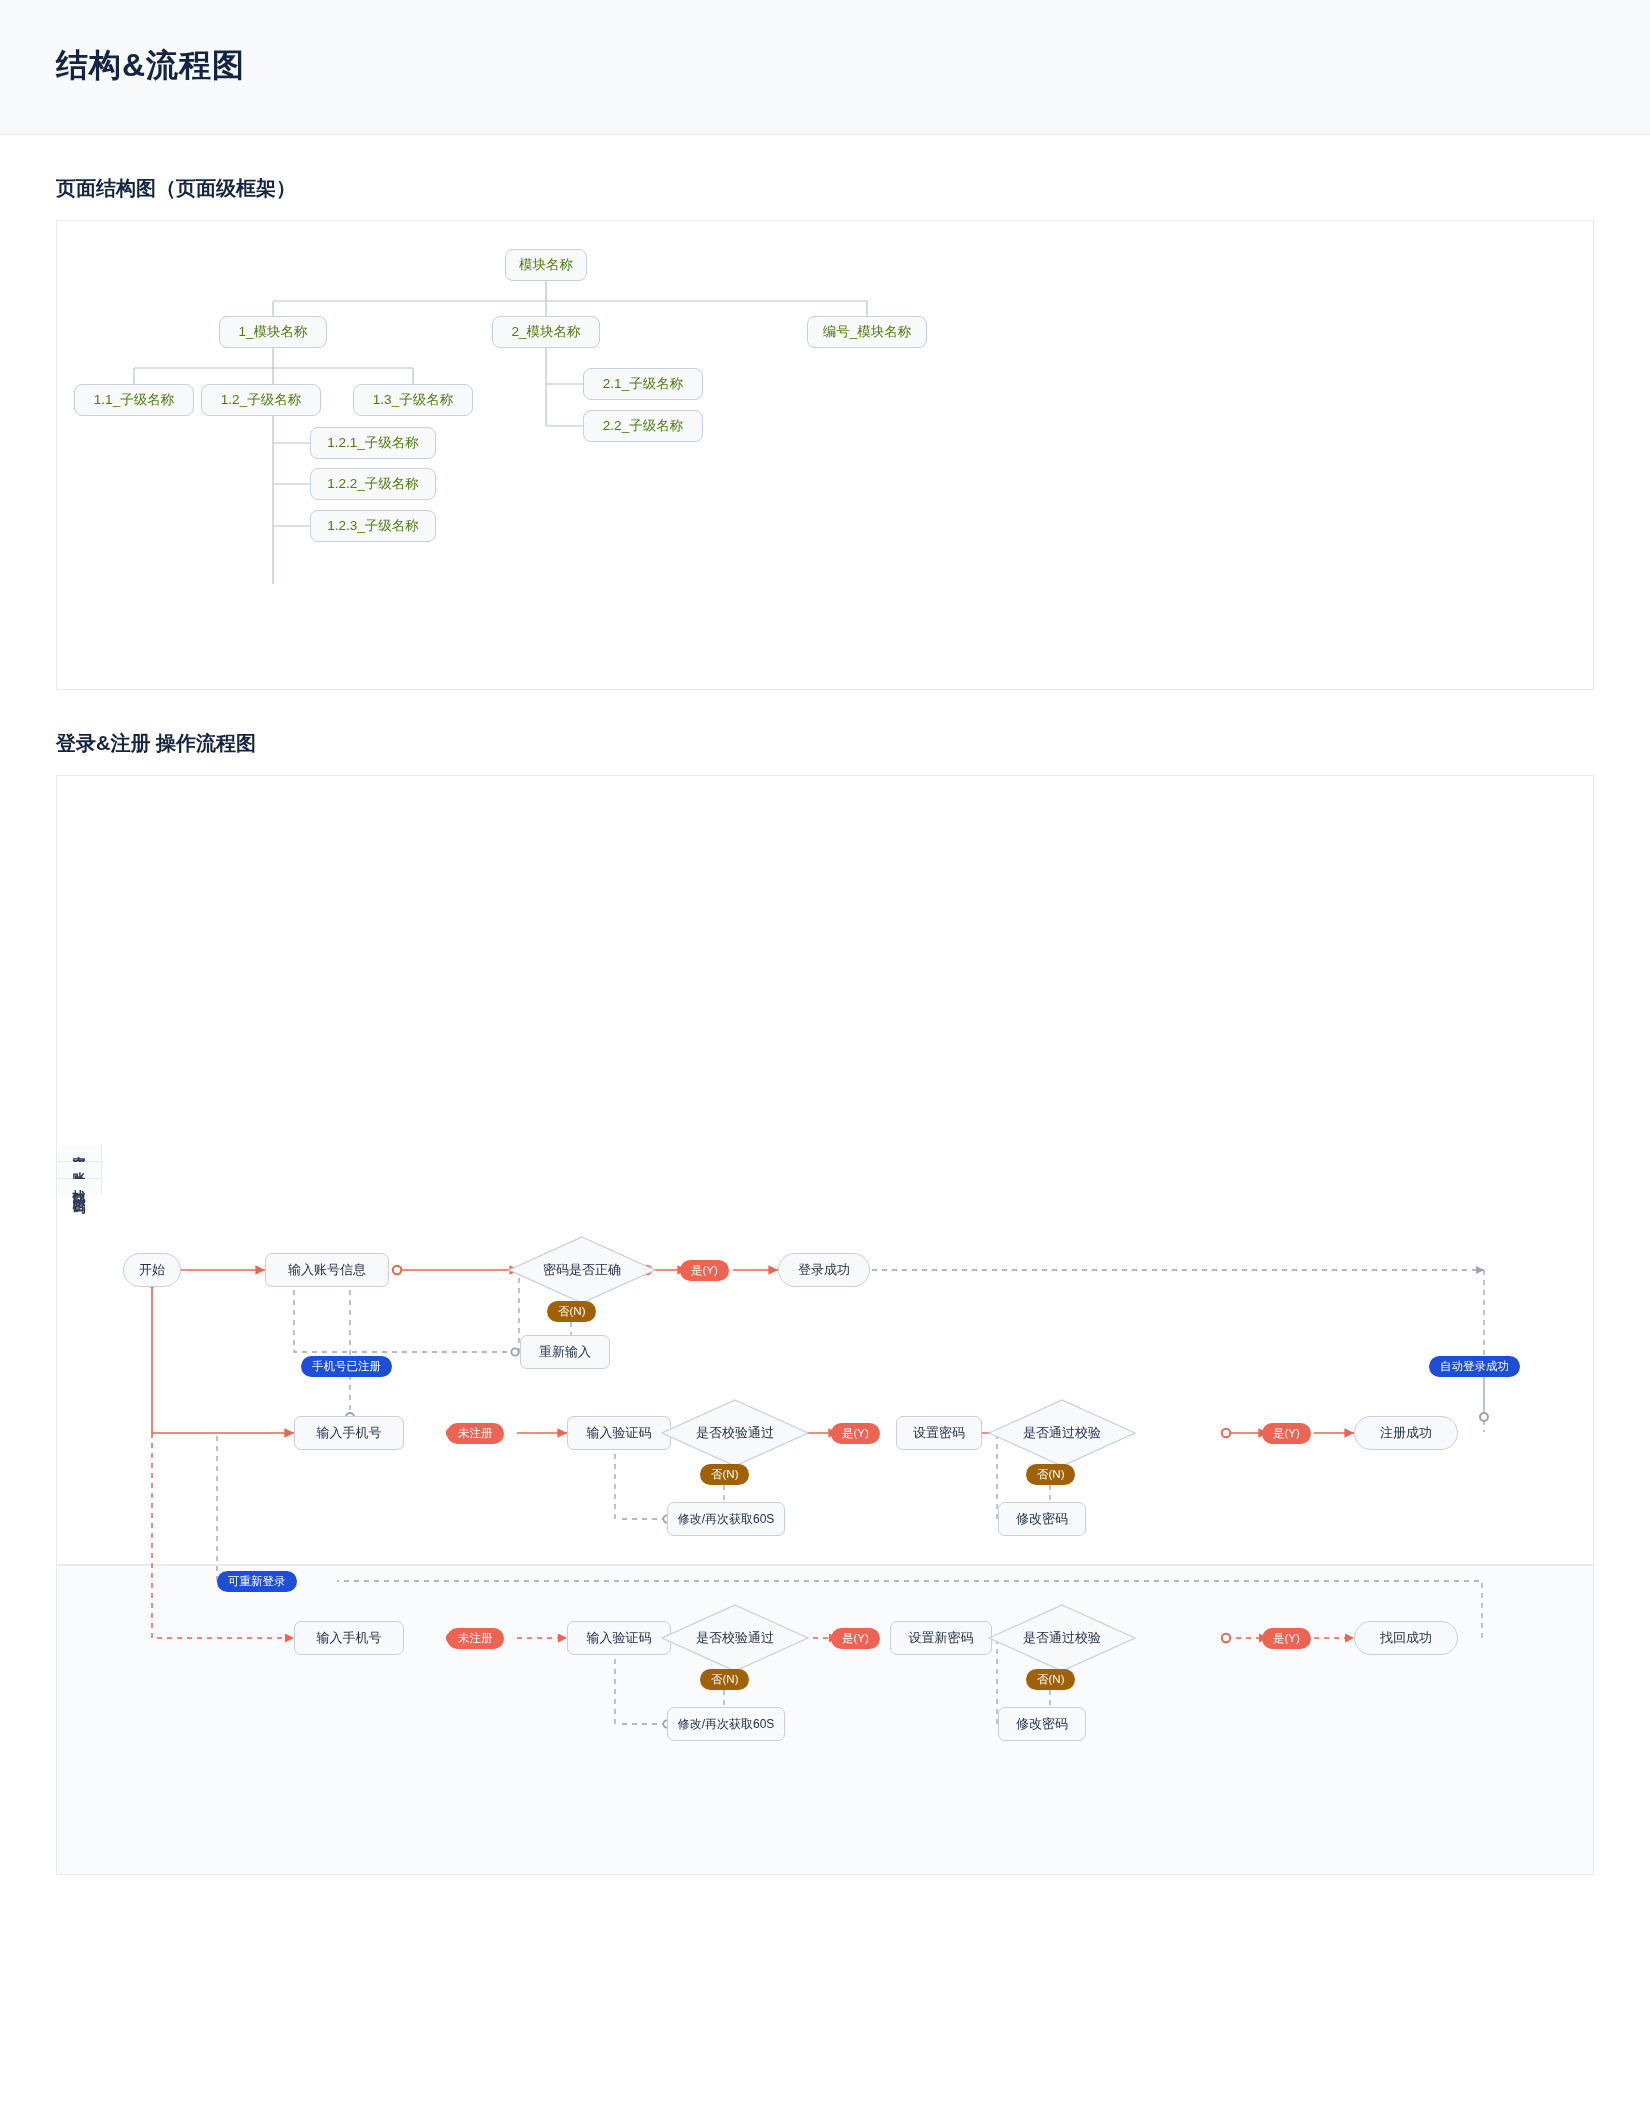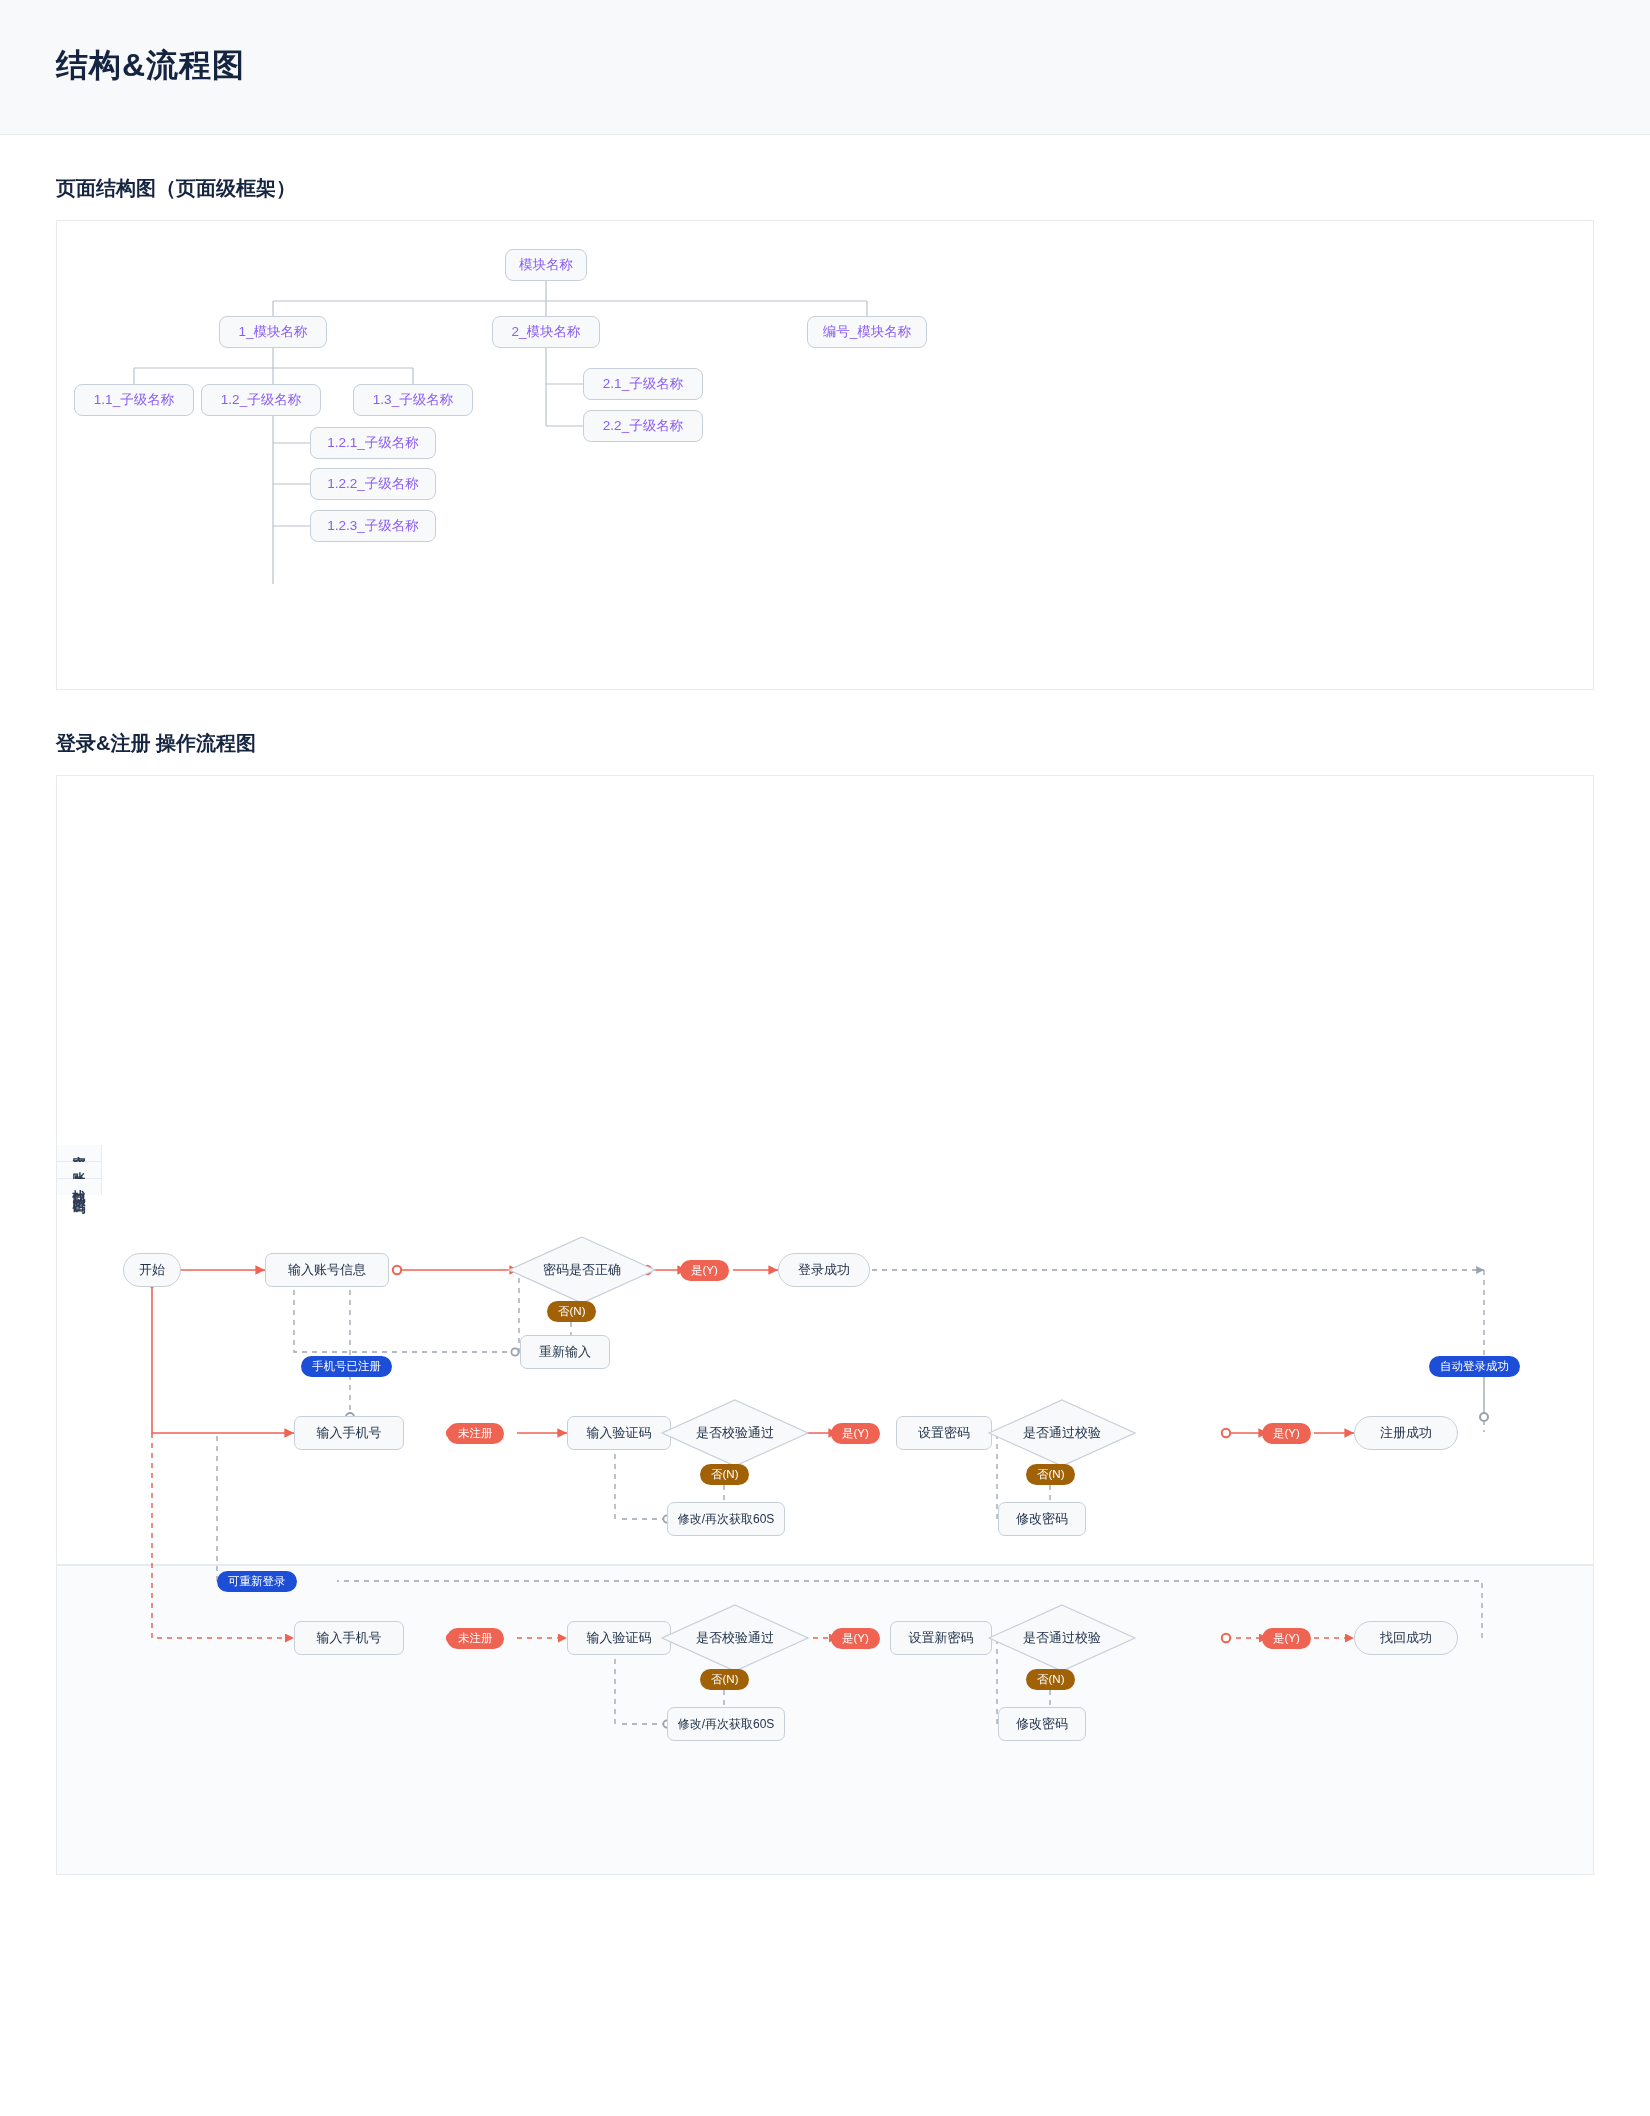--- a/index.html
+++ b/index.html
@@ -43,21 +43,21 @@
   
   .tree-panel { height:470px; }
   .tree-canvas { position:absolute; inset:0; }
   .tree-canvas svg { position:absolute; left:0; top:0; }
   .node {
     position:absolute;
     background:#f7f9fb;
     border:1px solid #c7cfd9;
     border-radius:8px;
     font-size:13.5px;
-    color:#8b5cf6;
+    color:#4d7c0f;
     display:flex;
     align-items:center;
     justify-content:center;
     height:32px;
     white-space:nowrap;
     z-index:2;
   }
 
   
   .flow-panel { height:790px; display:flex;align-items:center; }
@@ -360,21 +360,21 @@
             <polygon points="75,2 148,35 75,68 2,35" fill="#f7f9fb" stroke="#c7cfd9" stroke-width="1.2"></polygon>
           </svg>
           <span class="dtext">是否校验通过</span>
         </div>
 
         <div class="pill yes" style="left:729px; top:253px;">是(Y)</div>
         <div class="pill no" style="left:598px; top:294px;">否(N)</div>
 
         <div class="fnode small" style="left:565px; top:332px; width:118px;">修改/再次获取60S</div>
 
-        <div class="fnode" style="left:794px; top:246px; width:96px;">设置密码</div>
+        <div class="fnode" style="left:794px; top:246px; width:86px;">设置密码</div>
 
         <div class="diamond" style="left:885px; top:228px; width:150px; height:70px;">
           <svg class="dshape" viewBox="0 0 150 70">
             <polygon points="75,2 148,35 75,68 2,35" fill="#f7f9fb" stroke="#c7cfd9" stroke-width="1.2"></polygon>
           </svg>
           <span class="dtext">是否通过校验</span>
         </div>
 
         <div class="pill yes" style="left:1160px; top:253px;">是(Y)</div>
         <div class="pill no" style="left:924px; top:294px;">否(N)</div>

